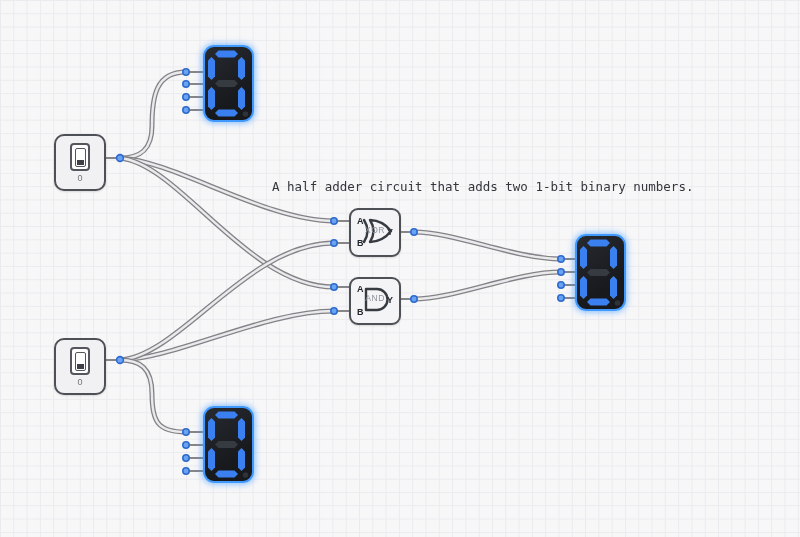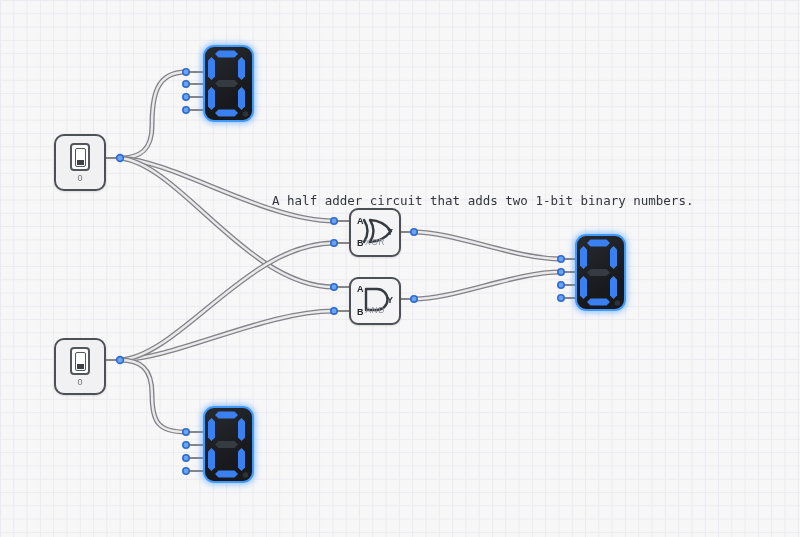--- a/index.html
+++ b/index.html
@@ -31,38 +31,38 @@
   .sw-inner{width:9px;height:17px;border:1.5px solid #53575d;border-radius:2px;position:relative;background:#fff;}
   .sw-bar{position:absolute;left:1px;right:1px;bottom:1px;height:5px;background:#3c4046;}
   .sw-label{margin-top:2px;font-size:9px;color:#70757a;line-height:10px;}
 
   
   .gate{
     width:52px;background:#f4f4f6;border:2px solid #4d5156;border-radius:9px;
     box-shadow:0 1px 2px rgba(0,0,0,.12);
   }
   .gate .pinlab{position:absolute;font-size:9px;font-weight:bold;color:#23272c;line-height:9px;}
-  .gate .gname{position:absolute;left:0;right:0;bottom:8px;text-align:center;
+  .gate .gname{position:absolute;left:0;right:0;bottom:20px;text-align:center;
     font-size:8.5px;color:#8e939a;letter-spacing:.6px;line-height:9px;}
   .gate svg{position:absolute;left:0;top:0;}
   .gsym{fill:none;stroke:#363b42;stroke-width:2.4;stroke-linejoin:round;stroke-linecap:round;}
 
   
   .sevenseg{
     width:51px;height:77px;border-radius:11px;
     background:linear-gradient(145deg,#272a2f 0%,#17191d 70%);
     border:2px solid #4099ff;
     box-shadow:0 0 6px 1px rgba(64,153,255,.65);
   }
   .sevenseg svg{display:block;margin:0;}
   .seg{fill:#363b42;}
   .seg.lit{fill:#3b80f0;}
   .segdp{fill:#2e3339;}
 
-  .note{position:absolute;left:272px;top:148px;z-index:2;
+  .note{position:absolute;left:272px;top:134px;z-index:2;
     font-family:"DejaVu Sans Mono","Liberation Mono",monospace;
     font-size:12.5px;line-height:21px;color:#33363b;white-space:pre;}
 </style>
 </head>
 <body>
 
 <svg id="wire-layer" width="800" height="537" viewBox="0 0 800 537">
 
   <g>
     <path class="stub" d="M106,158 L120,158"></path>

